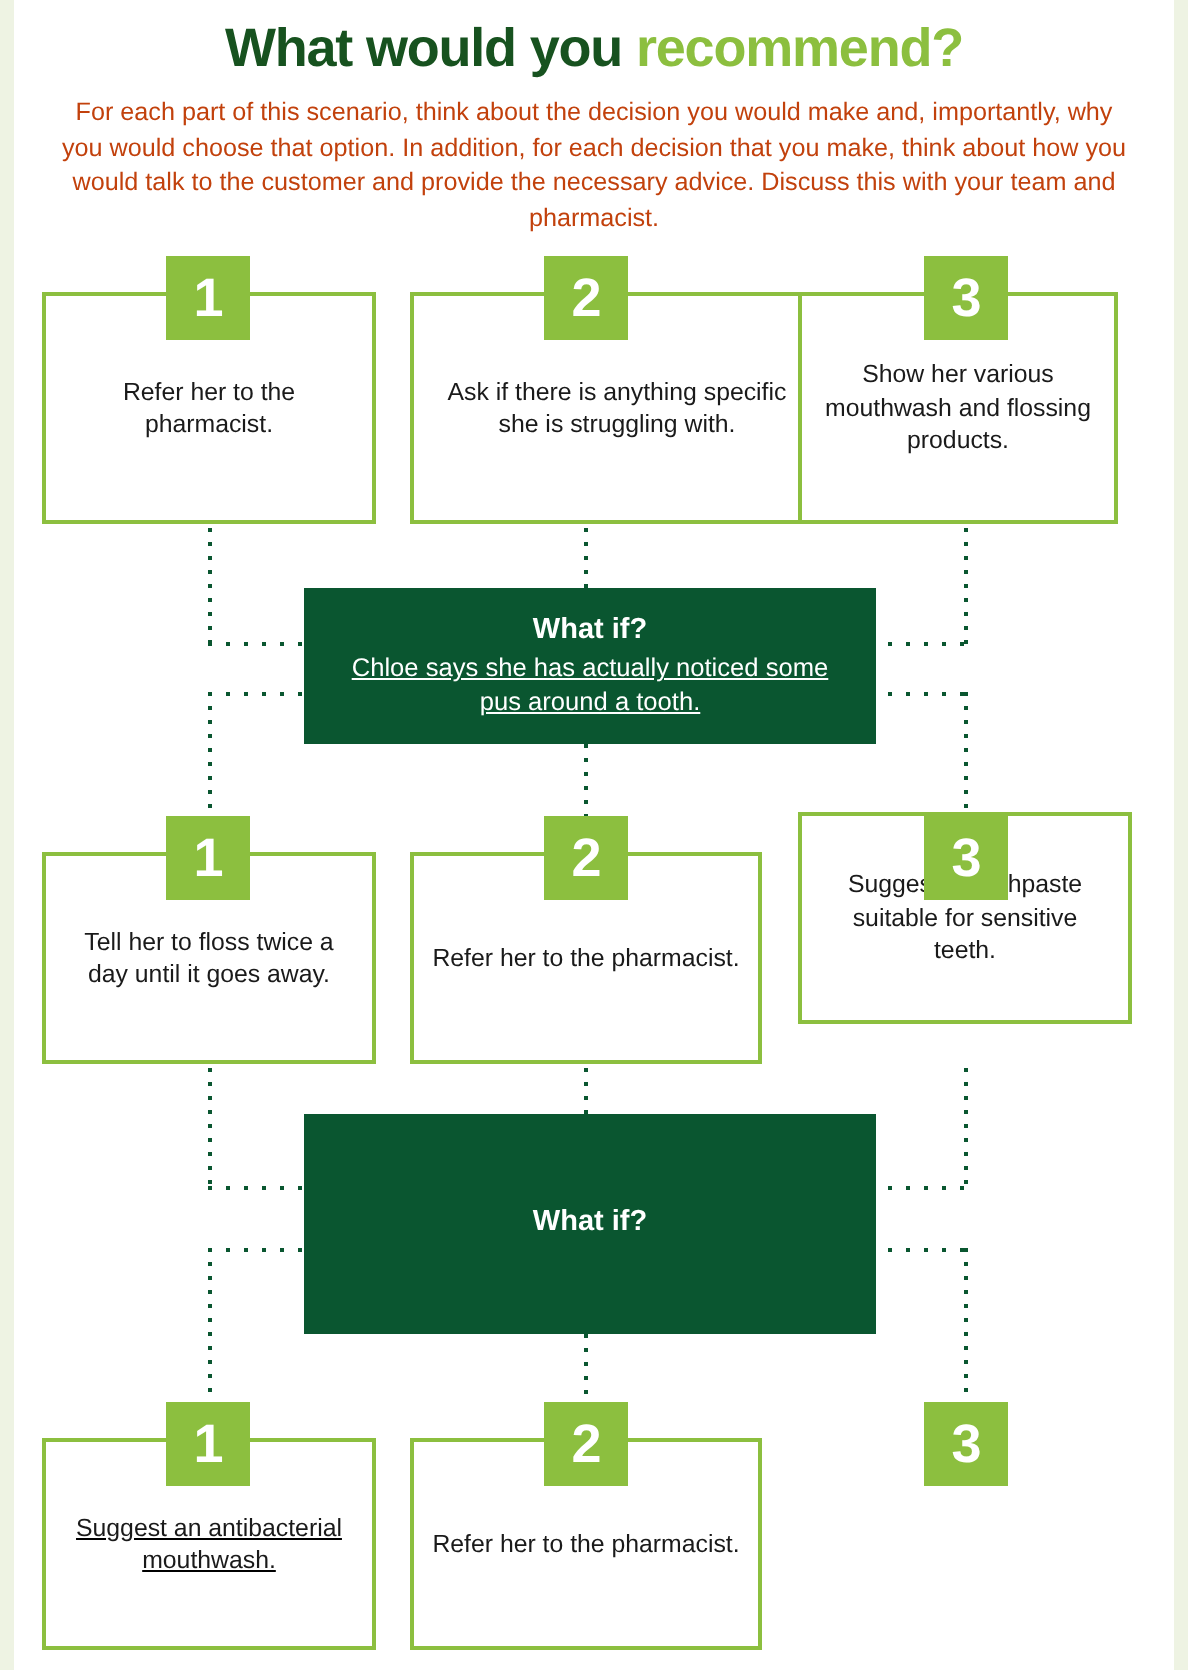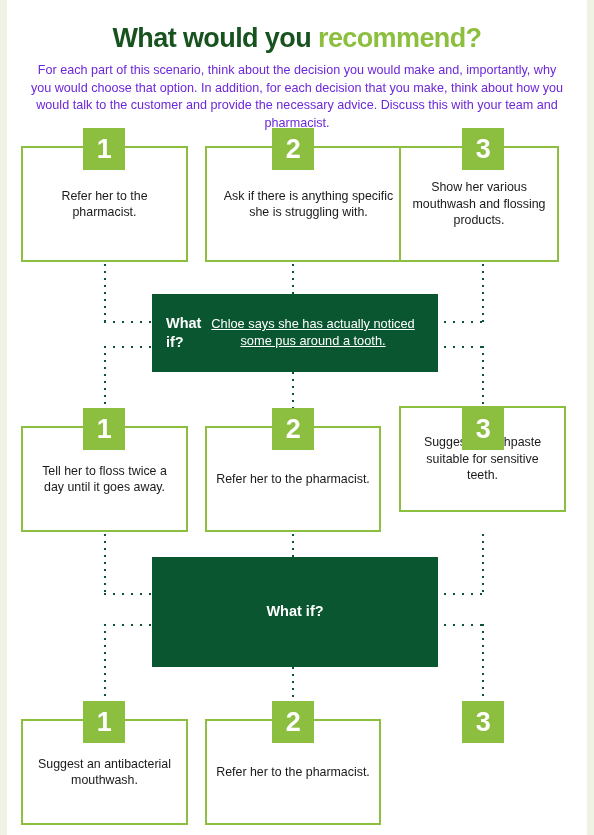--- a/index.html
+++ b/index.html
@@ -31,39 +31,39 @@
     position: absolute;
     left: 7px;
     top: 0;
     width: 580px;
     height: 835px;
     background: #ffffff;
   }
 
   
   .header {
-    padding-top: 23px;
+    padding-top: 9px;
     text-align: center;
   }
   .title {
     font-size: 27px;
     font-weight: bold;
     letter-spacing: -0.6px;
     line-height: 30px;
     margin: 0;
   }
   .title .t-dark  { color: #17521f; }
   .title .t-light { color: #8cbf3f; }
 
   .intro {
     margin: 9px auto 0;
     width: 540px;
     font-size: 12.6px;
     line-height: 17.6px;
-    color: #6d28d9;
+    color: #c2410c;
     text-align: center;
   }
 
   
   .flow {
     position: absolute;
     left: 0;
     top: 0;
     width: 580px;
     height: 835px;
@@ -101,20 +101,21 @@
     letter-spacing: -0.5px;
   }
 
   
   .whatif {
     position: absolute;
     background: #0a5630;
     color: #ffffff;
     box-sizing: border-box;
     display: flex;
+    flex-direction: column;
     justify-content: center;
     align-items: center;
     padding: 6px 14px;
   }
   .whatif-title {
     font-size: 14.5px;
     font-weight: bold;
     line-height: 19px;
     margin-bottom: 1px;
   }
@@ -212,21 +213,21 @@
     <div class="whatif" style="left:145px; top:557px; width:286px; height:110px;">
       <div class="whatif-title">What if?</div>
     </div>
 
     <div class="conn-h" style="left:97px;  top:624px; width:48px;"></div>
     <div class="conn-h" style="left:428px; top:624px; width:48px;"></div>
     <div class="conn-v" style="left:97px;  top:624px; height:82px;"></div>
     <div class="conn-v" style="left:285px; top:667px; height:39px;"></div>
     <div class="conn-v" style="left:475px; top:624px; height:82px;"></div>
 
-    <div class="card" style="left:14px; top:719px; width:167px; height:106px;">
+    <div class="card" style="left:14px; top:719px; width:167px; height:106px;text-decoration:underline;">
       <div class="card-text">Suggest an antibacterial mouthwash.</div>
     </div>
     <div class="badge" style="left:76px; top:701px;">1</div>
 
     <div class="card" style="left:198px; top:719px; width:176px; height:106px;">
       <div class="card-text">Refer her to the pharmacist.</div>
     </div>
     <div class="badge" style="left:265px; top:701px;">2</div>
 
     <div class="badge" style="left:455px; top:701px;">3</div>

